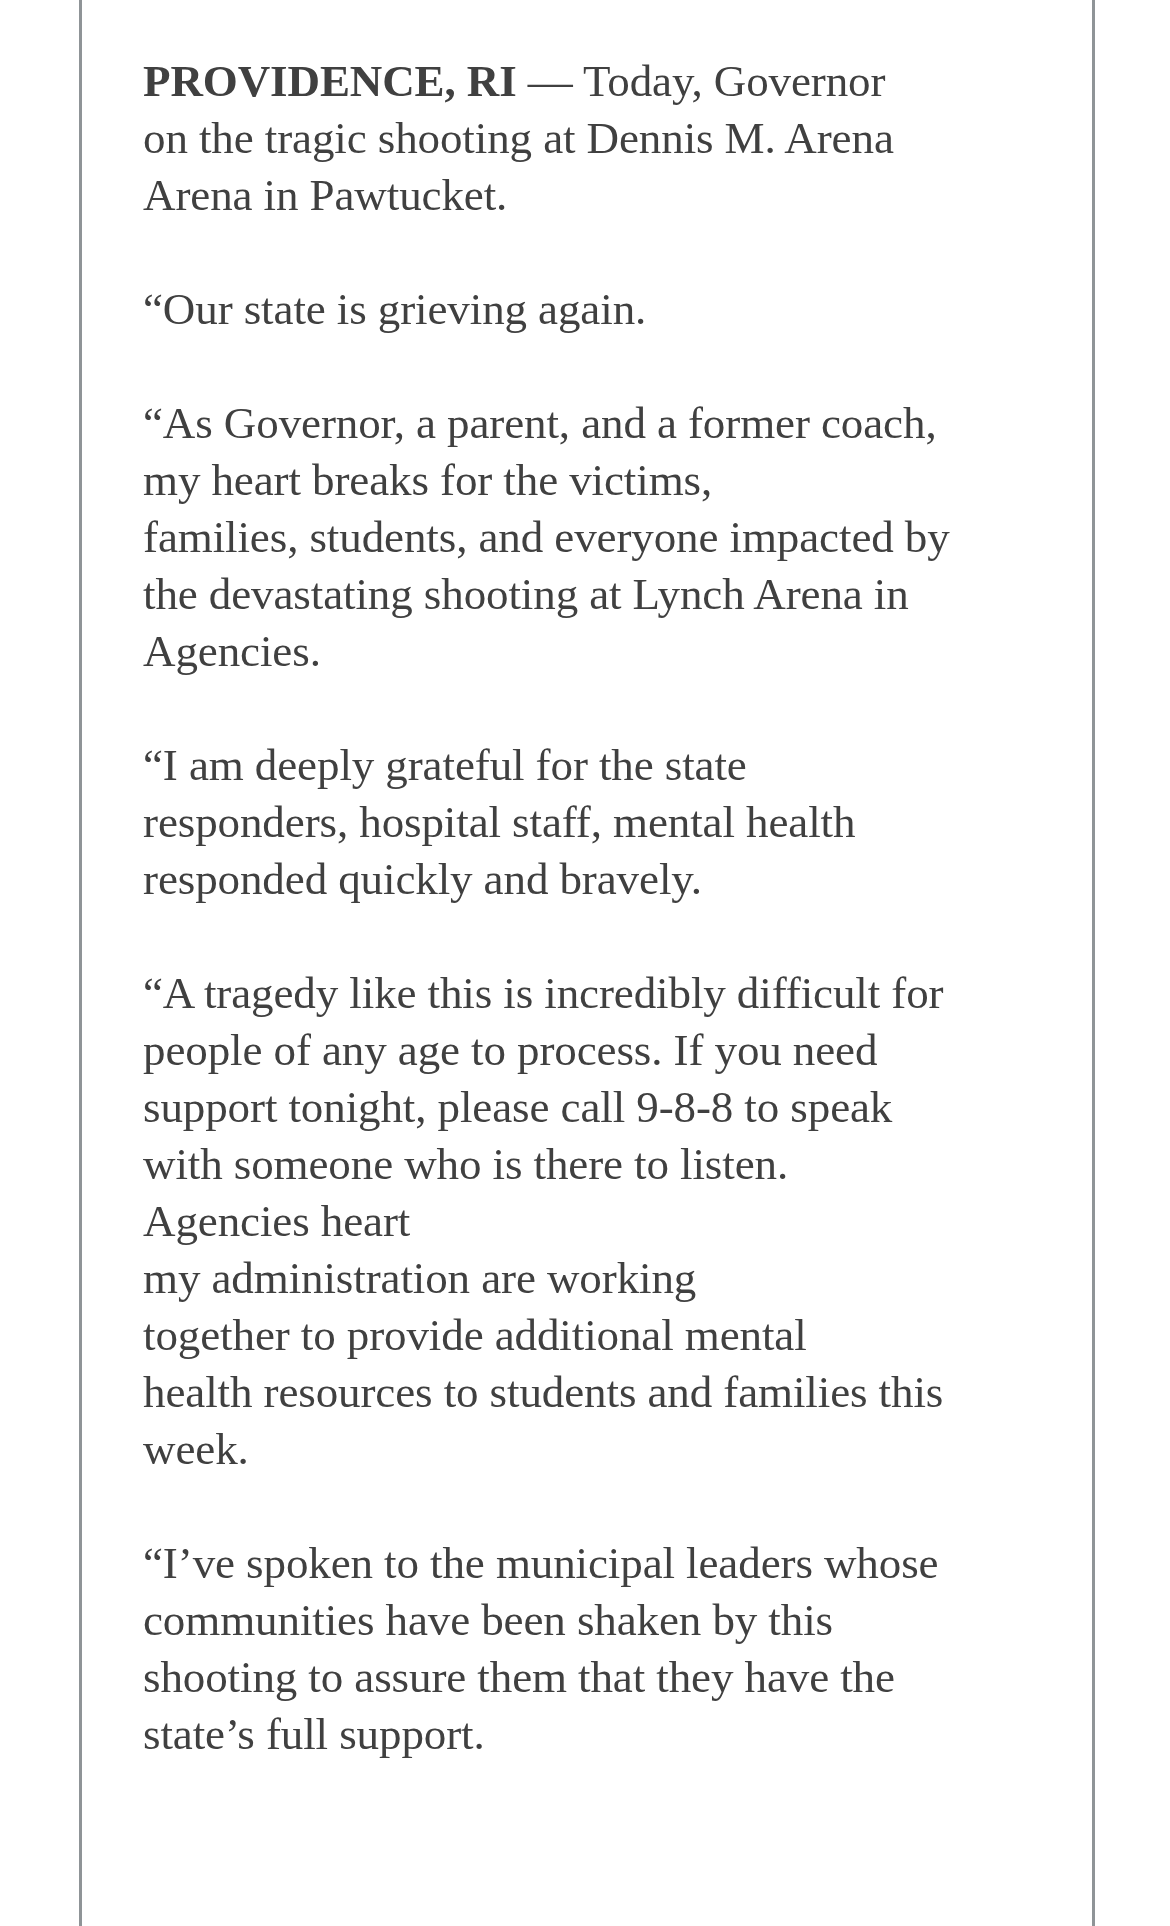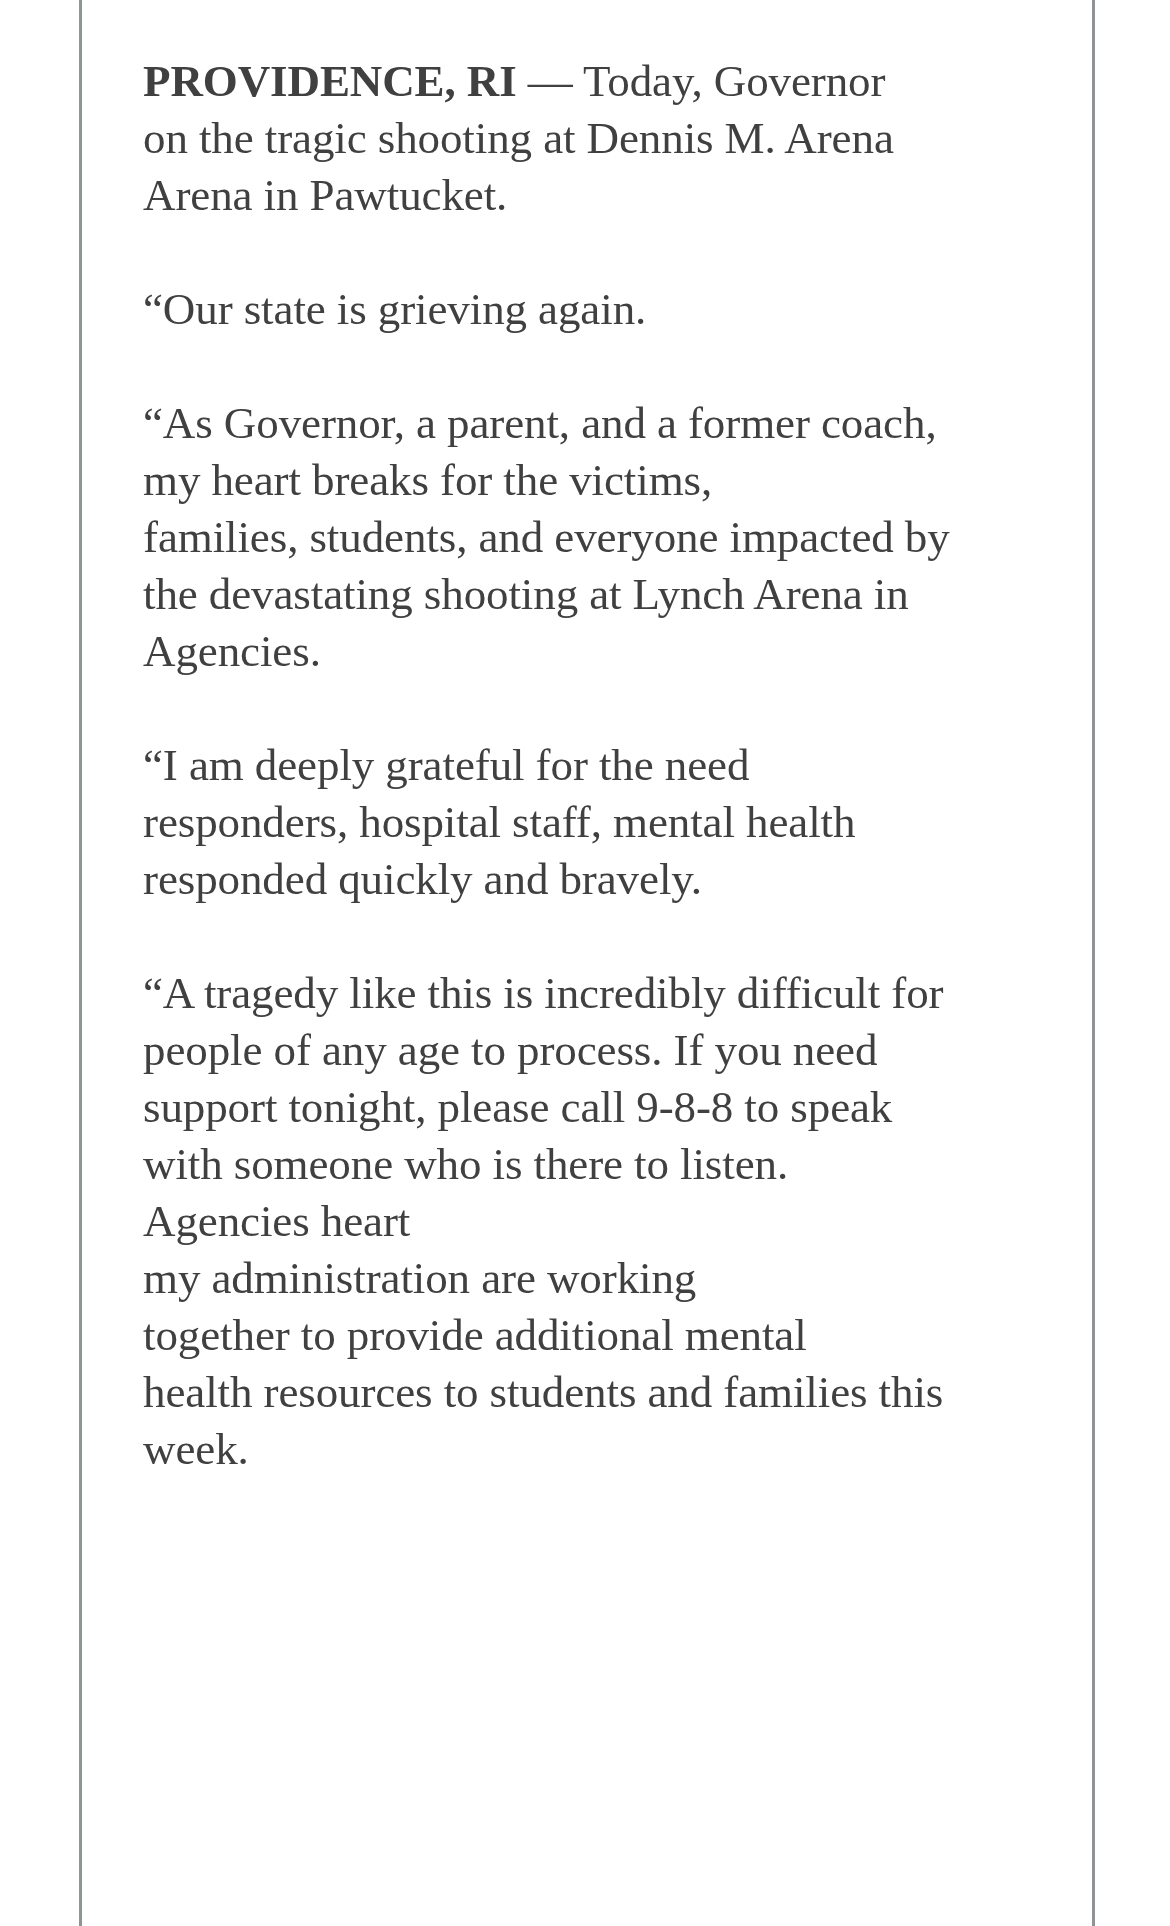--- a/index.html
+++ b/index.html
@@ -66,31 +66,37 @@
 
   <p class="para">
     <span class="line">“As Governor, a parent, and a former coach,</span>
     <span class="line">my heart breaks for the victims,</span>
     <span class="line">families, students, and everyone impacted by</span>
     <span class="line">the devastating shooting at Lynch Arena in</span>
     <span class="line">Agencies.</span>
   </p>
 
   <p class="para">
-    <span class="line">“I am deeply grateful for the need</span>
+    <span class="line">“I am deeply grateful for the state</span>
     <span class="line">responders, hospital staff, mental health</span>
     <span class="line">responded quickly and bravely.</span>
   </p>
 
   <p class="para">
     <span class="line">“A tragedy like this is incredibly difficult for</span>
     <span class="line">people of any age to process. If you need</span>
     <span class="line">support tonight, please call 9-8-8 to speak</span>
     <span class="line">with someone who is there to listen.</span>
     <span class="line">Agencies heart</span>
     <span class="line">my administration are working</span>
     <span class="line">together to provide additional mental</span>
     <span class="line">health resources to students and families this</span>
     <span class="line">week.</span>
   </p>
 
+  <p class="para">
+    <span class="line">“I’ve spoken to the municipal leaders whose</span>
+    <span class="line">communities have been shaken by this</span>
+    <span class="line">shooting to assure them that they have the</span>
+    <span class="line">state’s full support.</span>
+  </p>
 
 </article>
 
 </body></html>

